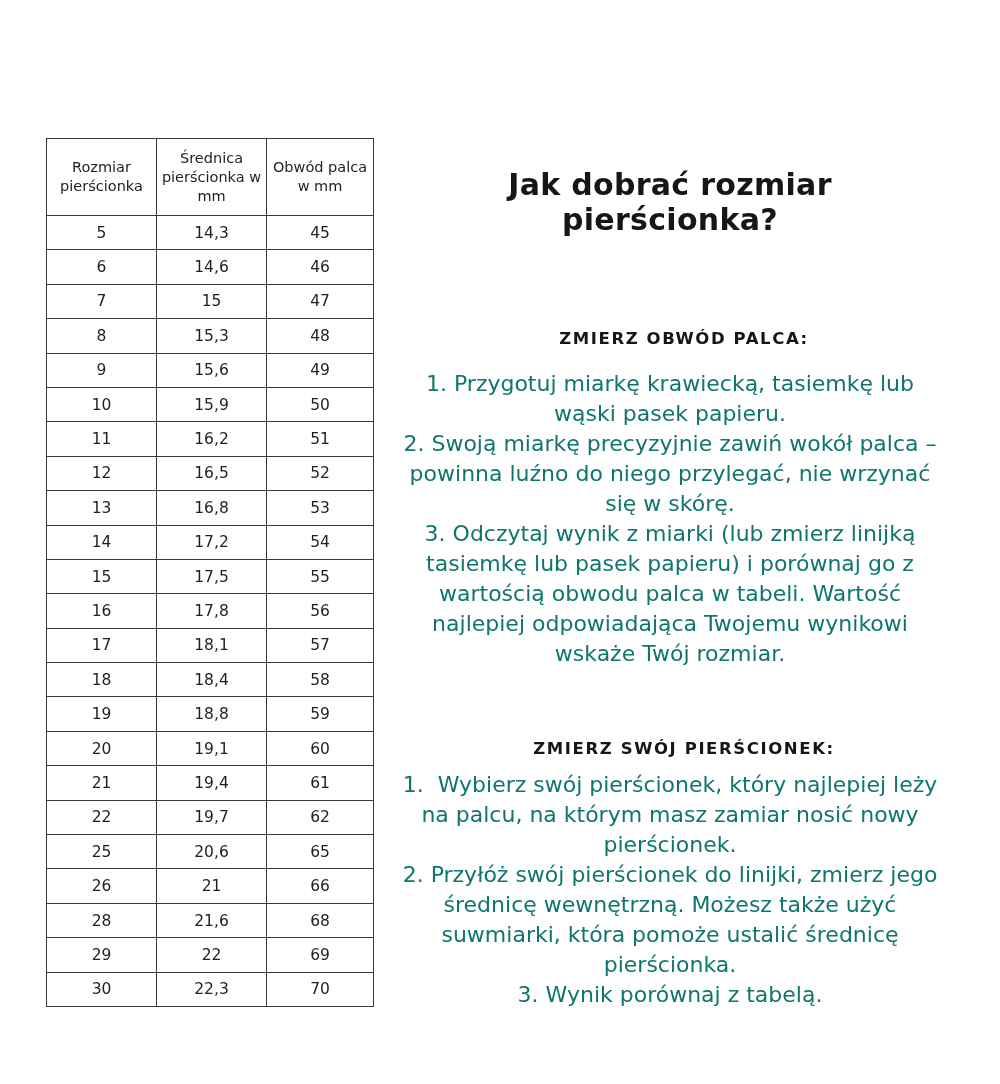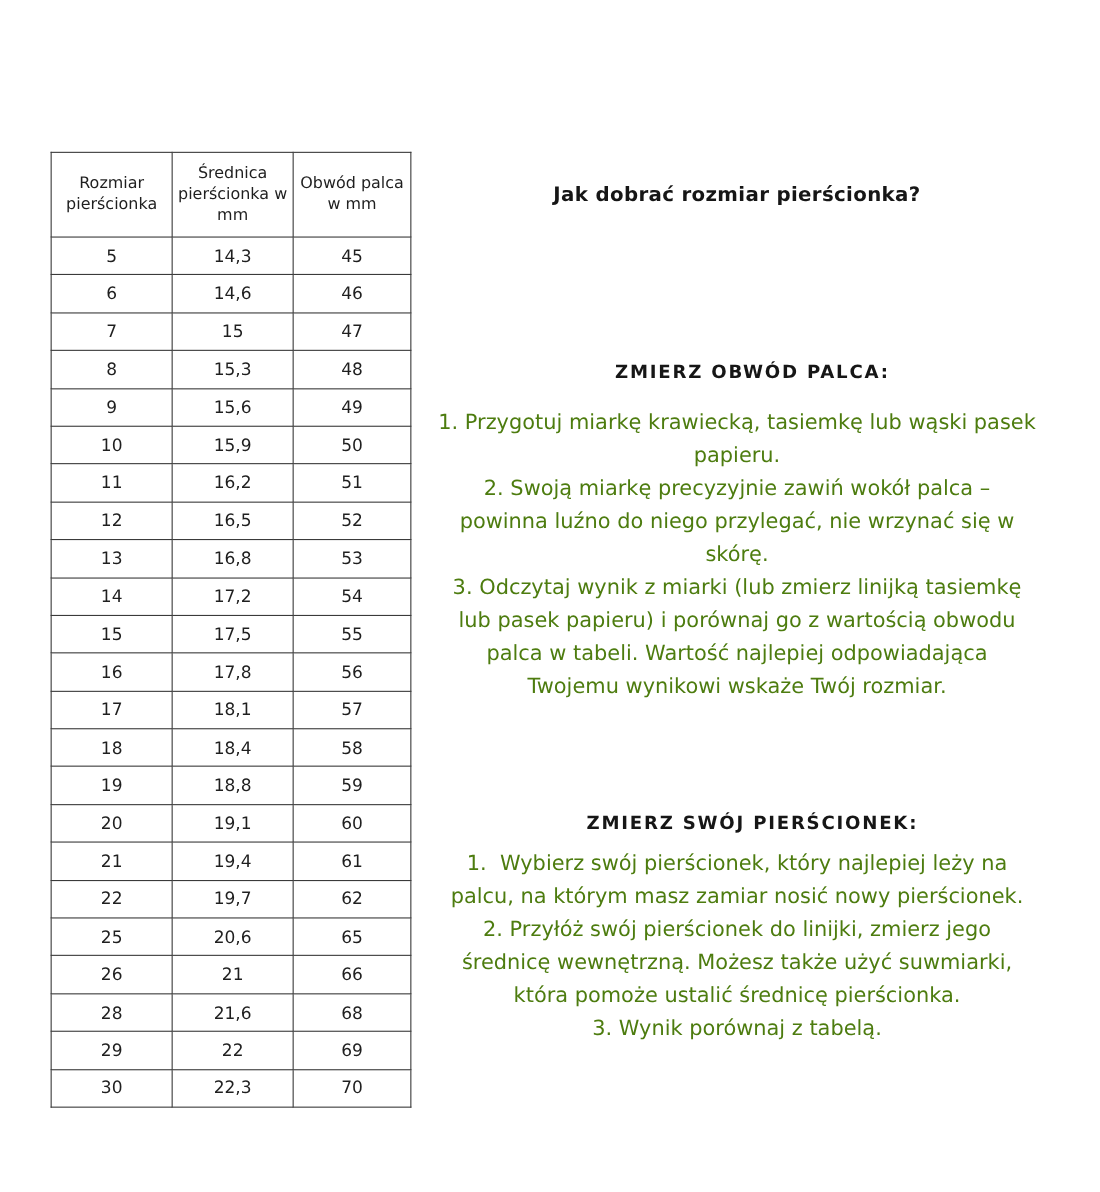--- a/index.html
+++ b/index.html
@@ -52,21 +52,21 @@
     left: 398px;
     top: 0;
     width: 544px;
     text-align: center;
   }
   .page-title {
     position: absolute;
     left: 0;
     top: 167px;
     width: 100%;
-    font-size: 18px;
+    font-size: 30px;
     font-weight: bold;
     letter-spacing: 0.3px;
     margin: 0;
     color: #161616;
   }
   .section-heading {
     position: absolute;
     left: 0;
     width: 100%;
     font-size: 16.5px;
@@ -75,23 +75,23 @@
     margin: 14px;
     color: #161616;
   }
   .heading-1 { top: 315px; }
   .heading-2 { top: 725px; }
 
   .instruction-list {
     position: absolute;
     left: 0;
     width: 100%;
-    font-size: 19px;
+    font-size: 22px;
     line-height: 30px;
-    color: #4d7c0f;
+    color: #0f766e;
   }
   .list-1 { top: 369px; }
   .list-2 { top: 770px; }
 
   .instruction-item {
     white-space: pre-wrap;
   }
 </style>
 </head>
 <body>

